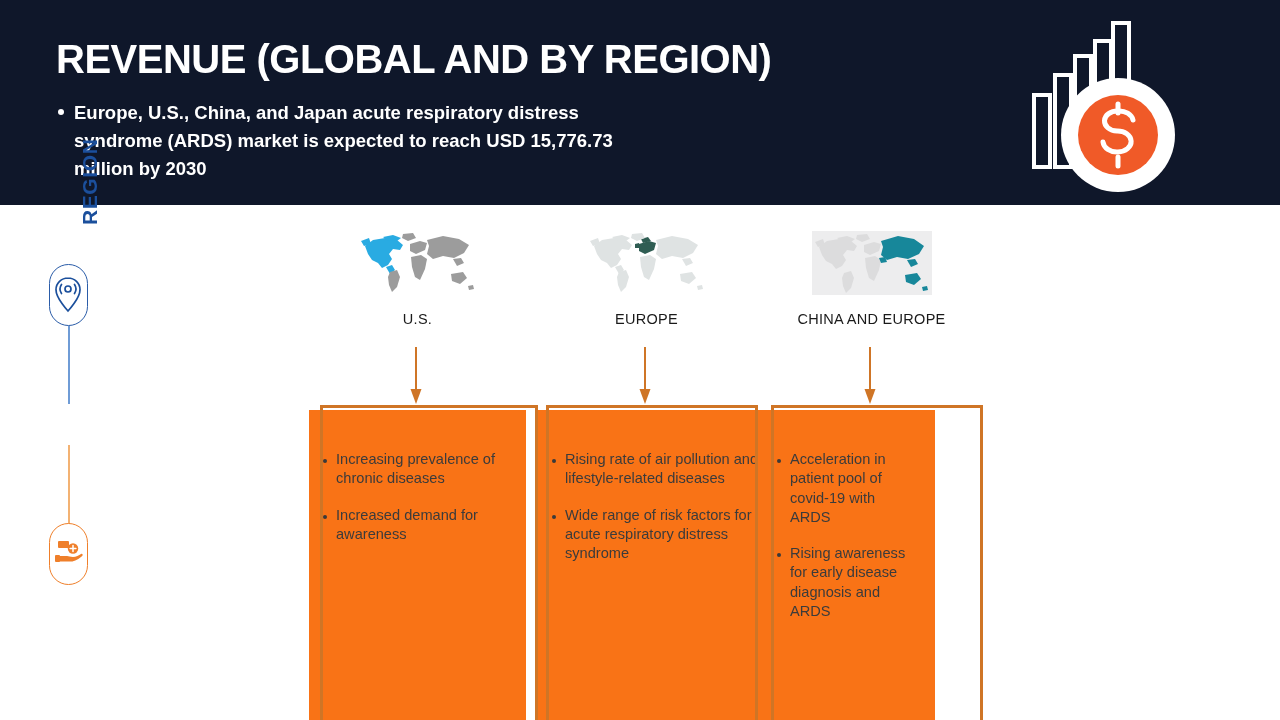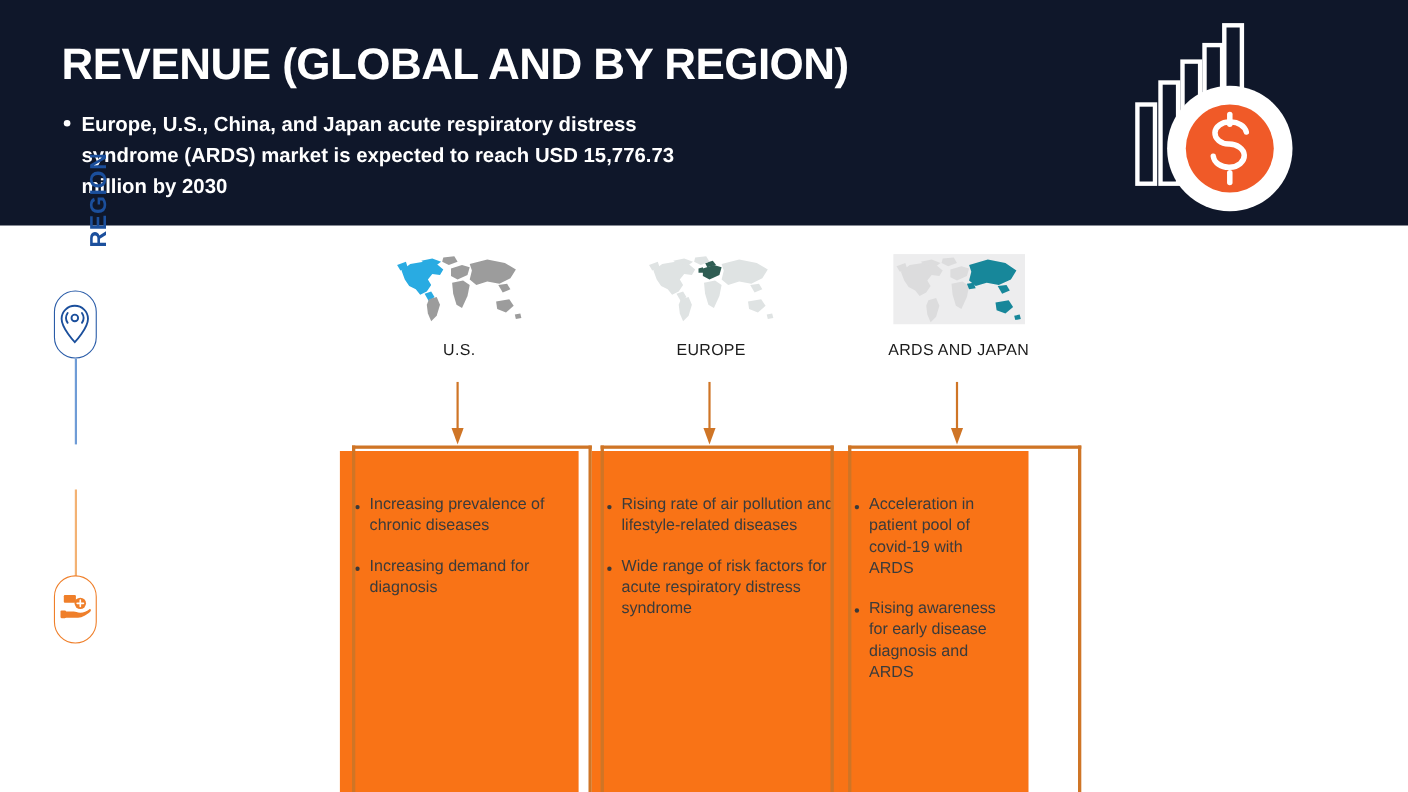--- a/index.html
+++ b/index.html
@@ -318,21 +318,21 @@
       </svg>
     </div>
 
     <div class="card" style="left:0px; width:217px;">
       <div class="bullet-item">
         <span class="bullet-dot"></span>
         <span class="bullet-text">Increasing prevalence of chronic diseases</span>
       </div>
       <div class="bullet-item">
         <span class="bullet-dot"></span>
-        <span class="bullet-text">Increasing demand for diagnosis</span>
+        <span class="bullet-text">Increased demand for awareness</span>
       </div>
     </div>
 
     <div class="bracket" style="left:11px; width:218px;">
       <div class="bracket-top"></div>
       <div class="bracket-left"></div>
       <div class="bracket-right"></div>
       <div class="bracket-foot-right"></div>
     </div>
   </div>
@@ -398,21 +398,21 @@
 
         <path d="M69 10 L86 5 L102 8 L112 15 L107 23 L96 28 L85 26 L75 29 L69 24 L71 16 Z" fill="#17879a"></path>
         <path d="M95 29 L103 28 L106 33 L99 36 Z" fill="#17879a"></path>
         <path d="M67 27 L73 26 L75 31 L69 32 Z" fill="#17879a"></path>
 
         <path d="M93 44 L105 42 L109 48 L102 54 L94 51 Z" fill="#17879a"></path>
         <path d="M110 56 L115 55 L116 59 L111 60 Z" fill="#17879a"></path>
         <path d="M45 4 L55 3 L58 8 L50 11 L44 8 Z" fill="#dcdcdd"></path>
       </svg>
     </div>
-    <div class="map-label">ARDS AND JAPAN</div>
+    <div class="map-label">CHINA AND EUROPE</div>
 
     <div class="arrow" style="left:101px;">
       <svg width="12" height="58" viewBox="0 0 12 58">
         <line x1="6" y1="0" x2="6" y2="44" stroke="#cf7526" stroke-width="2"></line>
         <polygon points="0.5,42 11.5,42 6,57" fill="#cf7526"></polygon>
       </svg>
     </div>
 
     <div class="card" style="left:0px; width:172px;">
       <div class="bullet-item">

